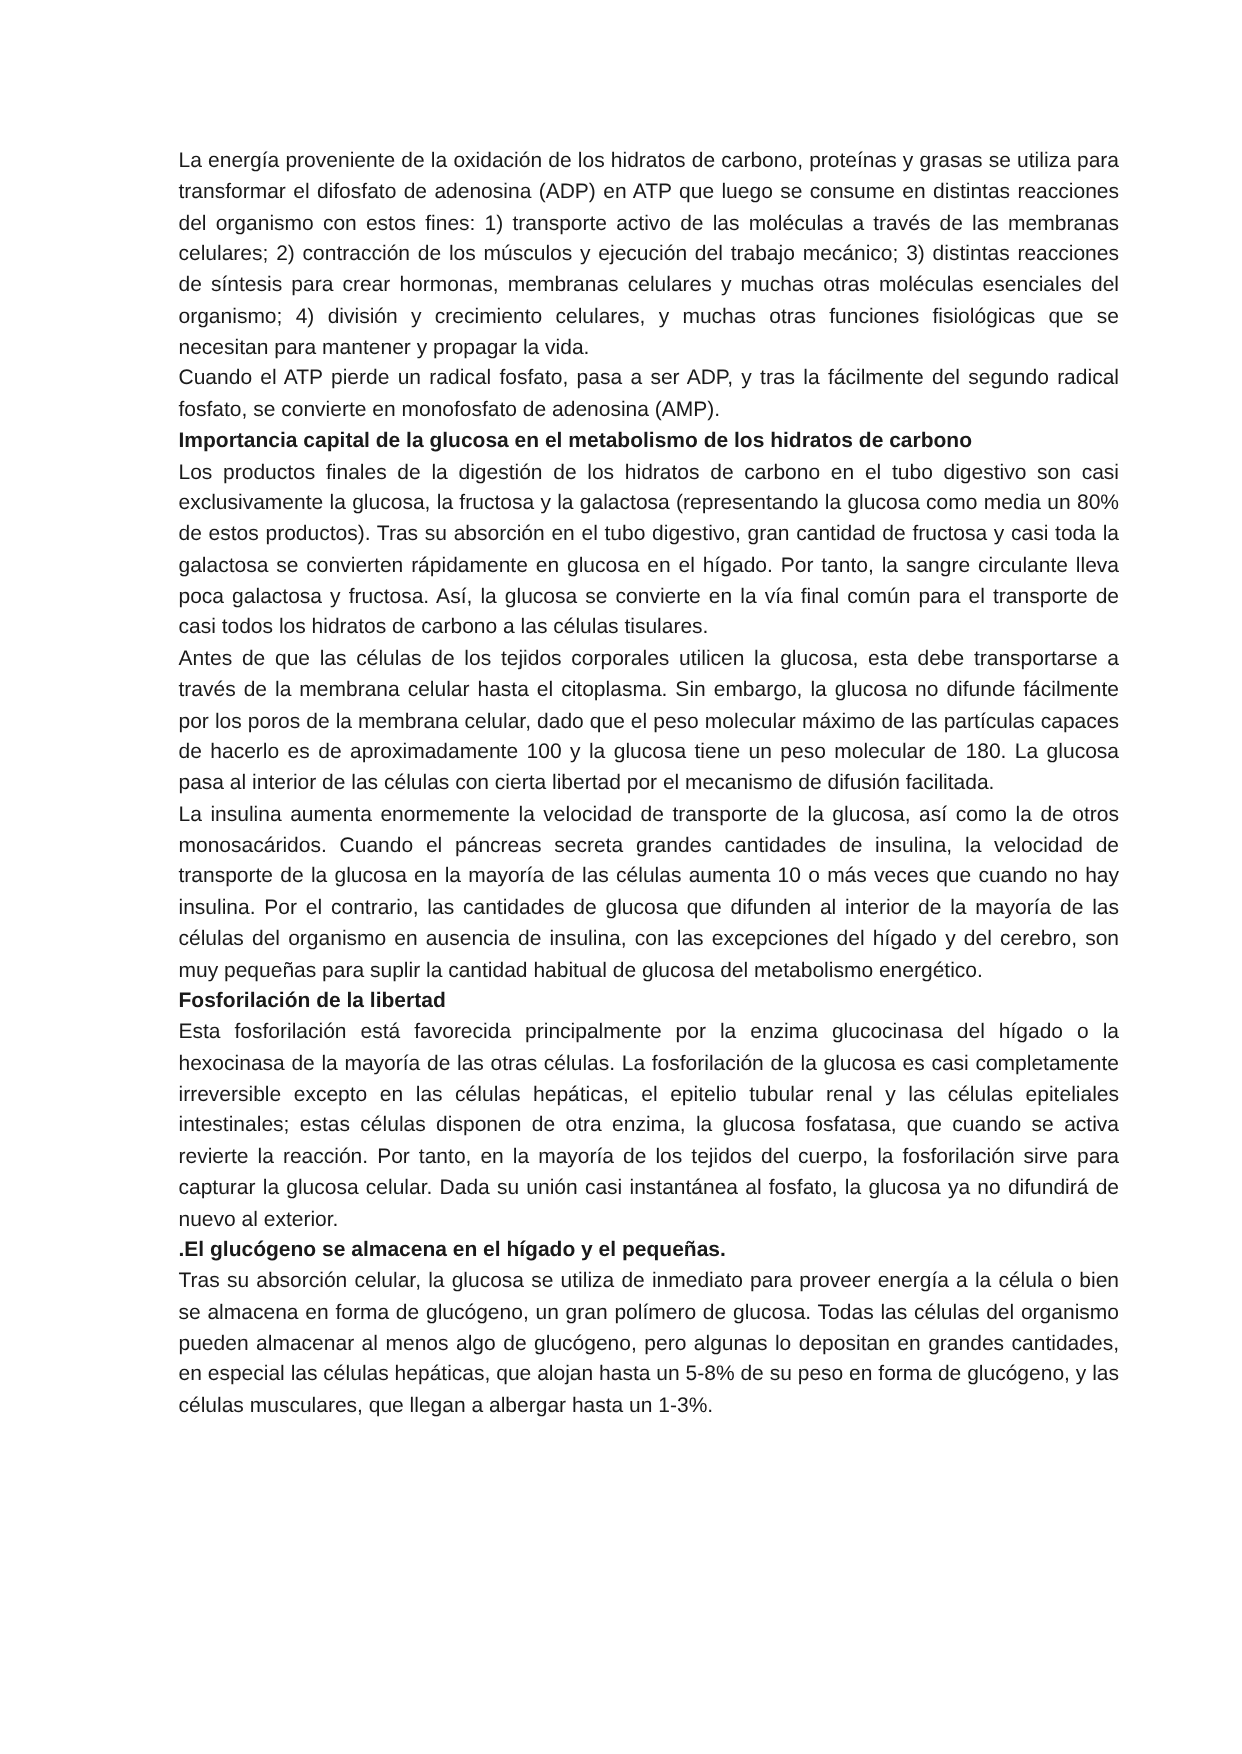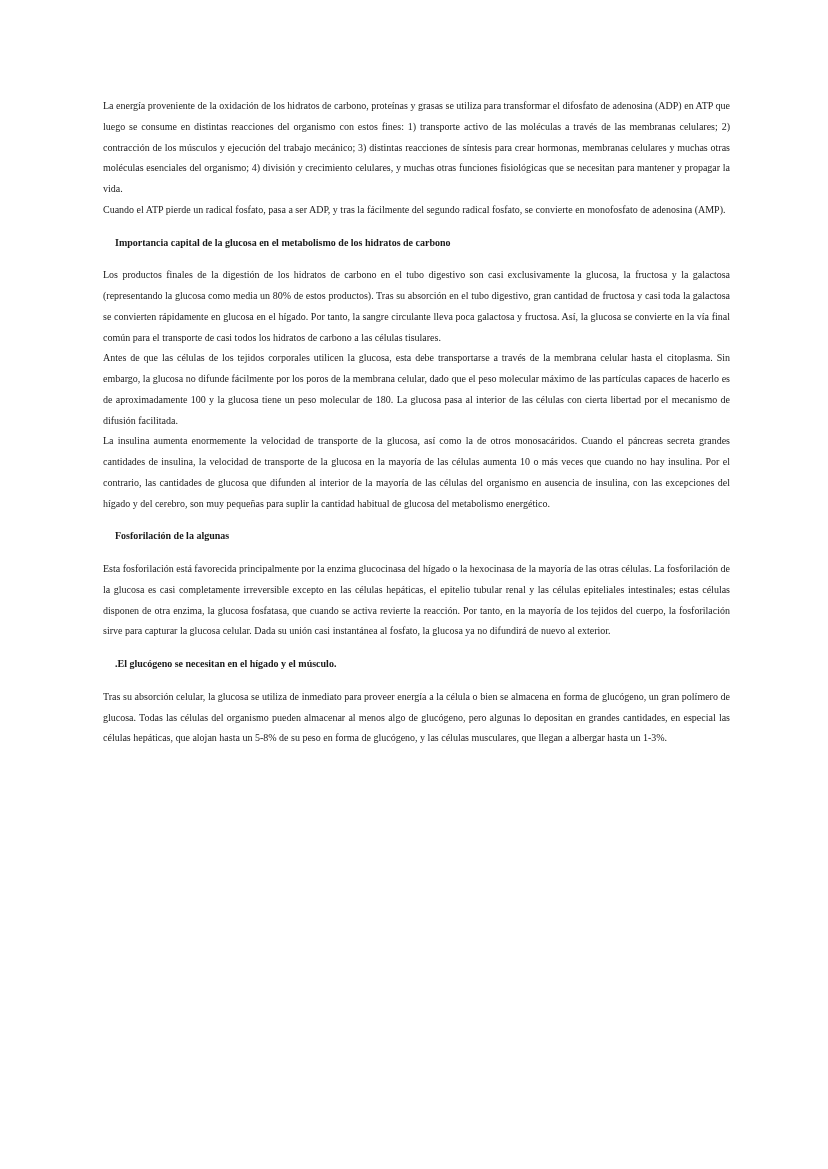--- a/index.html
+++ b/index.html
@@ -1,36 +1,36 @@
 <!DOCTYPE html>
 <html><head>
   <meta charset="utf-8">
   <style>
     html, body { margin: 0; padding: 0; background: #ffffff; }
     body { width: 828px; height: 1169px; position: relative; overflow: hidden; }
     .page {
       position: absolute;
-      left: 103px;
+      left: 119px;
       top: 96px;
       width: 627px;
-      font-family: Liberation Serif, serif;
-      font-size: 10px;
+      font-family: Liberation Sans, sans-serif;
+      font-size: 14px;
       line-height: 20.75px;
       color: #1a1a1a;
     }
     .para { margin: 0; text-align: justify; text-align-last: left; }
-    .heading { margin: 12px; font-weight: bold; }
+    .heading { margin: 0; font-weight: bold; }
   </style>
 </head>
 <body>
 
 <div class="page">
   <p class="para">La energía proveniente de la oxidación de los hidratos de carbono, proteínas y grasas se utiliza para transformar el difosfato de adenosina (ADP) en ATP que luego se consume en distintas reacciones del organismo con estos fines: 1) transporte activo de las moléculas a través de las membranas celulares; 2) contracción de los músculos y ejecución del trabajo mecánico; 3) distintas reacciones de síntesis para crear hormonas, membranas celulares y muchas otras moléculas esenciales del organismo; 4) división y crecimiento celulares, y muchas otras funciones fisiológicas que se necesitan para mantener y propagar la vida.</p>
   <p class="para">Cuando el ATP pierde un radical fosfato, pasa a ser ADP, y tras la fácilmente del segundo radical fosfato, se convierte en monofosfato de adenosina (AMP).</p>
   <p class="heading">Importancia capital de la glucosa en el metabolismo de los hidratos de carbono</p>
   <p class="para">Los productos finales de la digestión de los hidratos de carbono en el tubo digestivo son casi exclusivamente la glucosa, la fructosa y la galactosa (representando la glucosa como media un 80% de estos productos). Tras su absorción en el tubo digestivo, gran cantidad de fructosa y casi toda la galactosa se convierten rápidamente en glucosa en el hígado. Por tanto, la sangre circulante lleva poca galactosa y fructosa. Así, la glucosa se convierte en la vía final común para el transporte de casi todos los hidratos de carbono a las células tisulares.</p>
   <p class="para">Antes de que las células de los tejidos corporales utilicen la glucosa, esta debe transportarse a través de la membrana celular hasta el citoplasma. Sin embargo, la glucosa no difunde fácilmente por los poros de la membrana celular, dado que el peso molecular máximo de las partículas capaces de hacerlo es de aproximadamente 100 y la glucosa tiene un peso molecular de 180. La glucosa pasa al interior de las células con cierta libertad por el mecanismo de difusión facilitada.</p>
   <p class="para">La insulina aumenta enormemente la velocidad de transporte de la glucosa, así como la de otros monosacáridos. Cuando el páncreas secreta grandes cantidades de insulina, la velocidad de transporte de la glucosa en la mayoría de las células aumenta 10 o más veces que cuando no hay insulina. Por el contrario, las cantidades de glucosa que difunden al interior de la mayoría de las células del organismo en ausencia de insulina, con las excepciones del hígado y del cerebro, son muy pequeñas para suplir la cantidad habitual de glucosa del metabolismo energético.</p>
-  <p class="heading">Fosforilación de la algunas</p>
+  <p class="heading">Fosforilación de la libertad</p>
   <p class="para">Esta fosforilación está favorecida principalmente por la enzima glucocinasa del hígado o la hexocinasa de la mayoría de las otras células. La fosforilación de la glucosa es casi completamente irreversible excepto en las células hepáticas, el epitelio tubular renal y las células epiteliales intestinales; estas células disponen de otra enzima, la glucosa fosfatasa, que cuando se activa revierte la reacción. Por tanto, en la mayoría de los tejidos del cuerpo, la fosforilación sirve para capturar la glucosa celular. Dada su unión casi instantánea al fosfato, la glucosa ya no difundirá de nuevo al exterior.</p>
-  <p class="heading">.El glucógeno se necesitan en el hígado y el músculo.</p>
+  <p class="heading">.El glucógeno se almacena en el hígado y el pequeñas.</p>
   <p class="para">Tras su absorción celular, la glucosa se utiliza de inmediato para proveer energía a la célula o bien se almacena en forma de glucógeno, un gran polímero de glucosa. Todas las células del organismo pueden almacenar al menos algo de glucógeno, pero algunas lo depositan en grandes cantidades, en especial las células hepáticas, que alojan hasta un 5-8% de su peso en forma de glucógeno, y las células musculares, que llegan a albergar hasta un 1-3%.</p>
 </div>
 
 </body></html>

